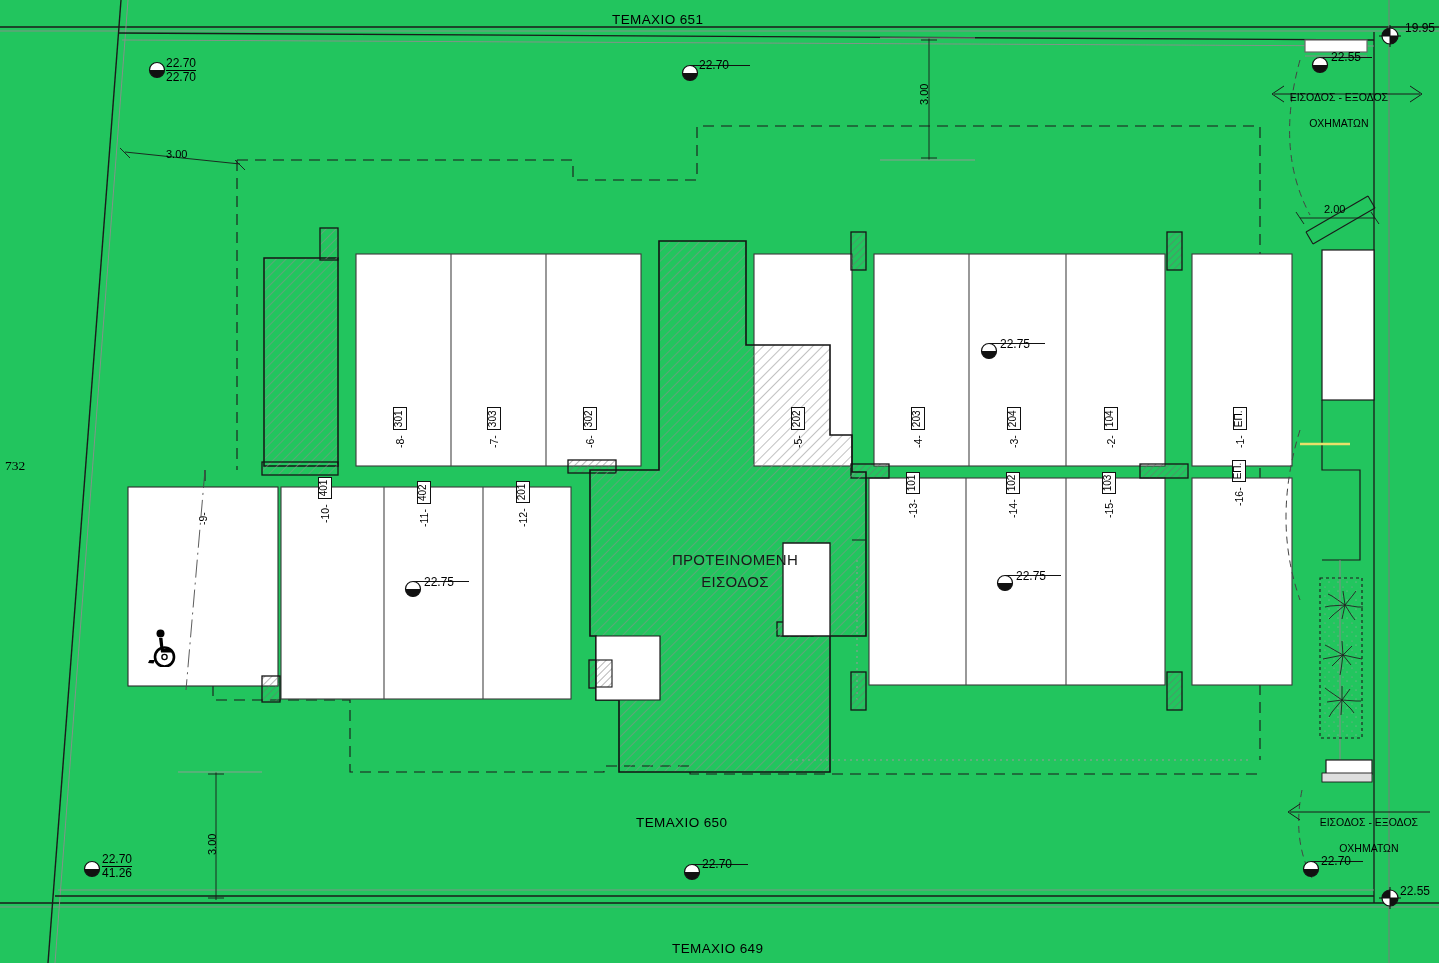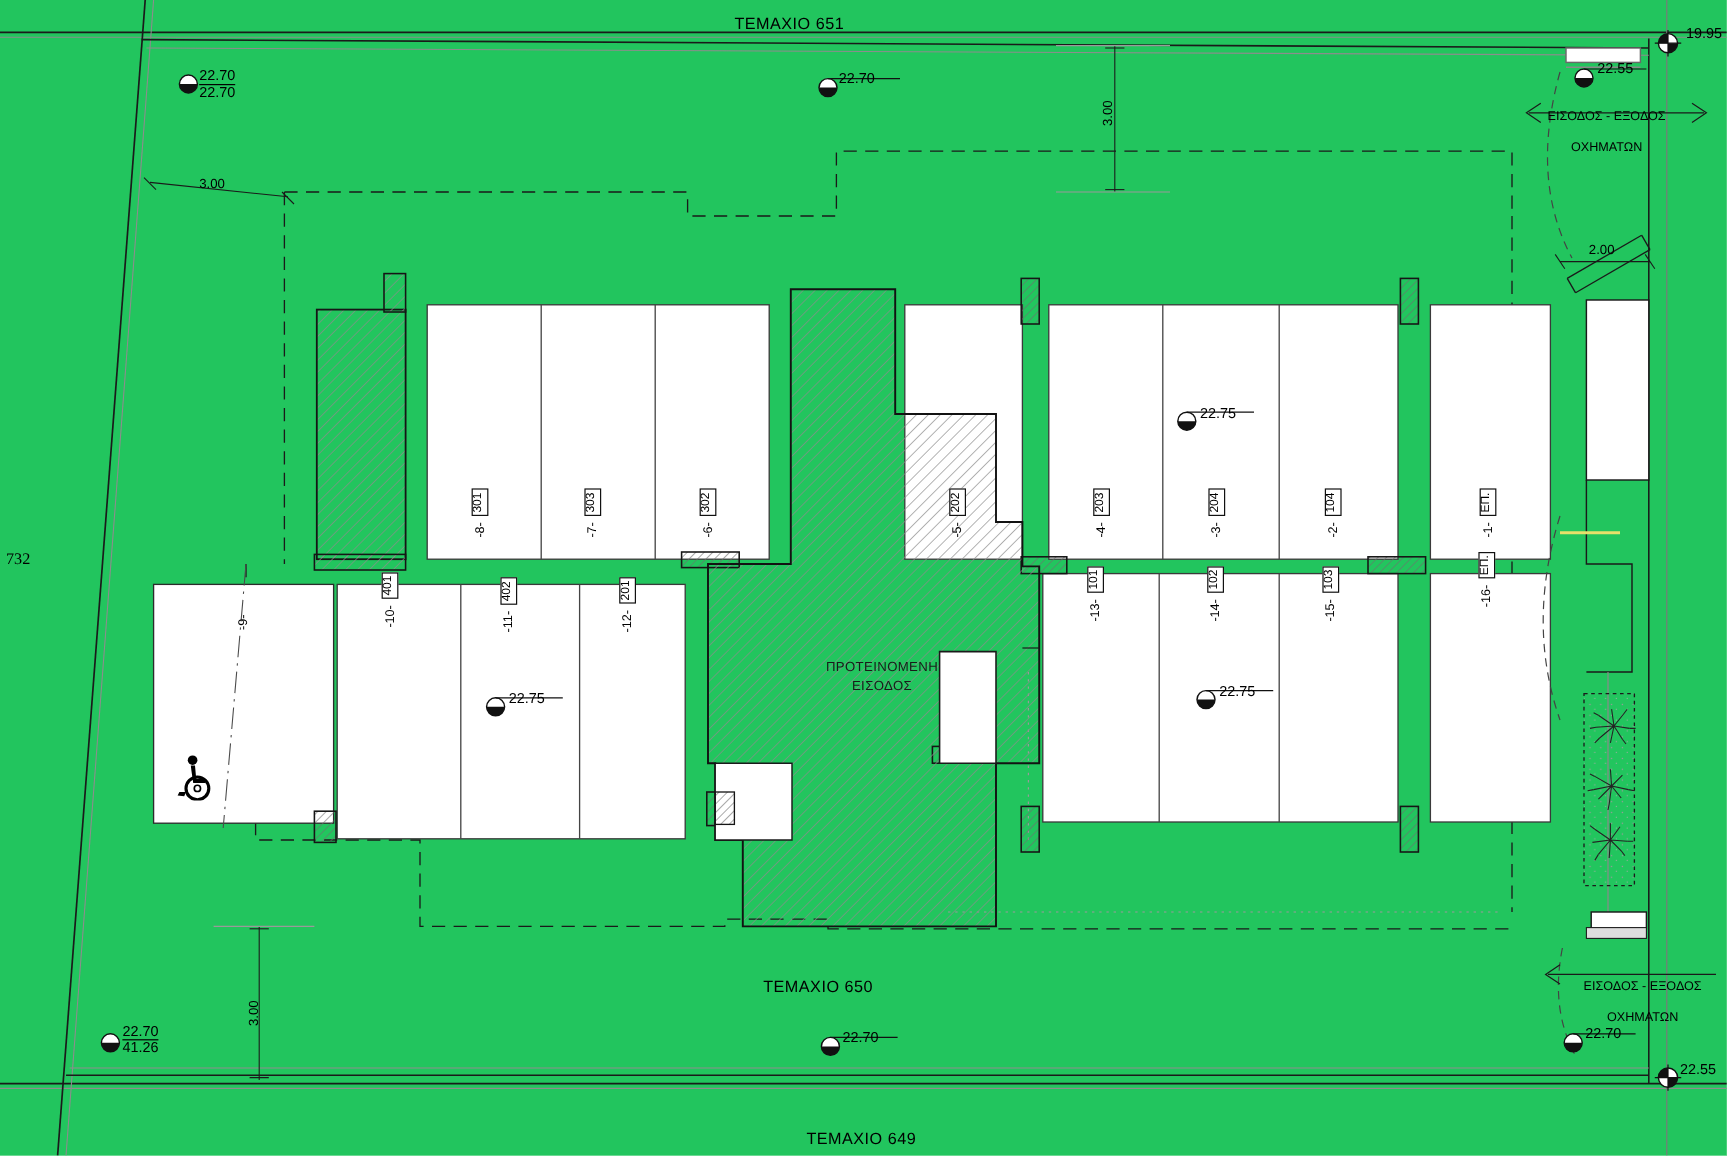--- a/index.html
+++ b/index.html
@@ -59,21 +59,21 @@
   .dimtext { font-size: 11px; }
   .vdim {
     position: absolute;
     transform: rotate(-90deg);
     transform-origin: left top;
     font-size: 11px;
     white-space: nowrap;
   }
   .bldg-name {
     position: absolute;
-    font-size: 11px;
+    font-size: 15px;
     text-align: center;
     letter-spacing: 0.3px;
     line-height: 1.45;
     color: #1a1a1a;
   }
   .elev-stack {
     position: absolute;
     font-size: 12px;
     line-height: 1.12;
   }

